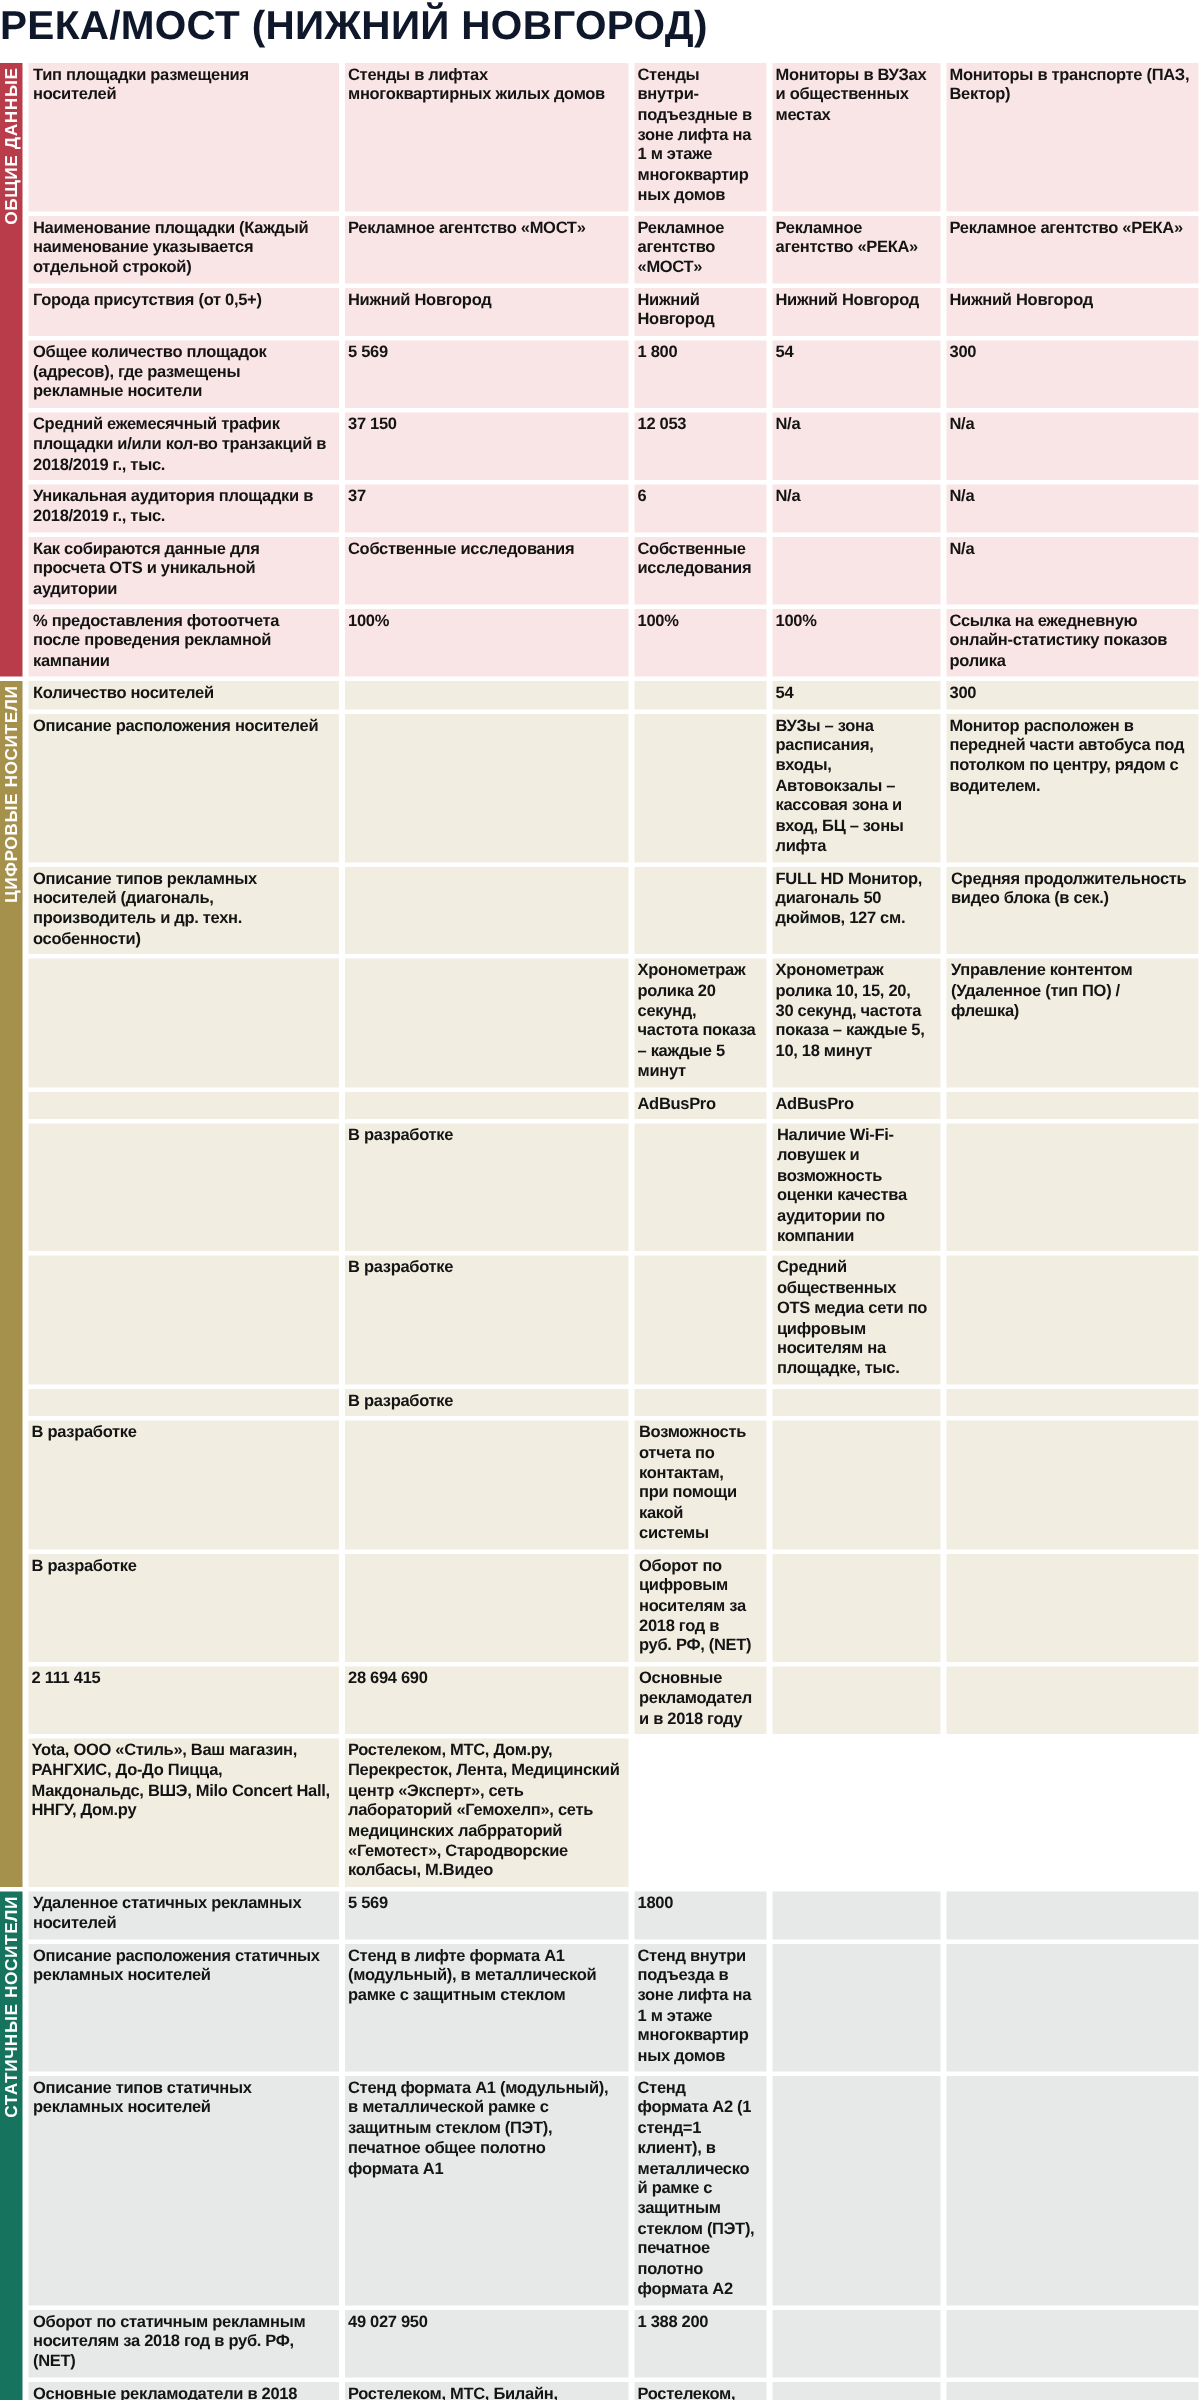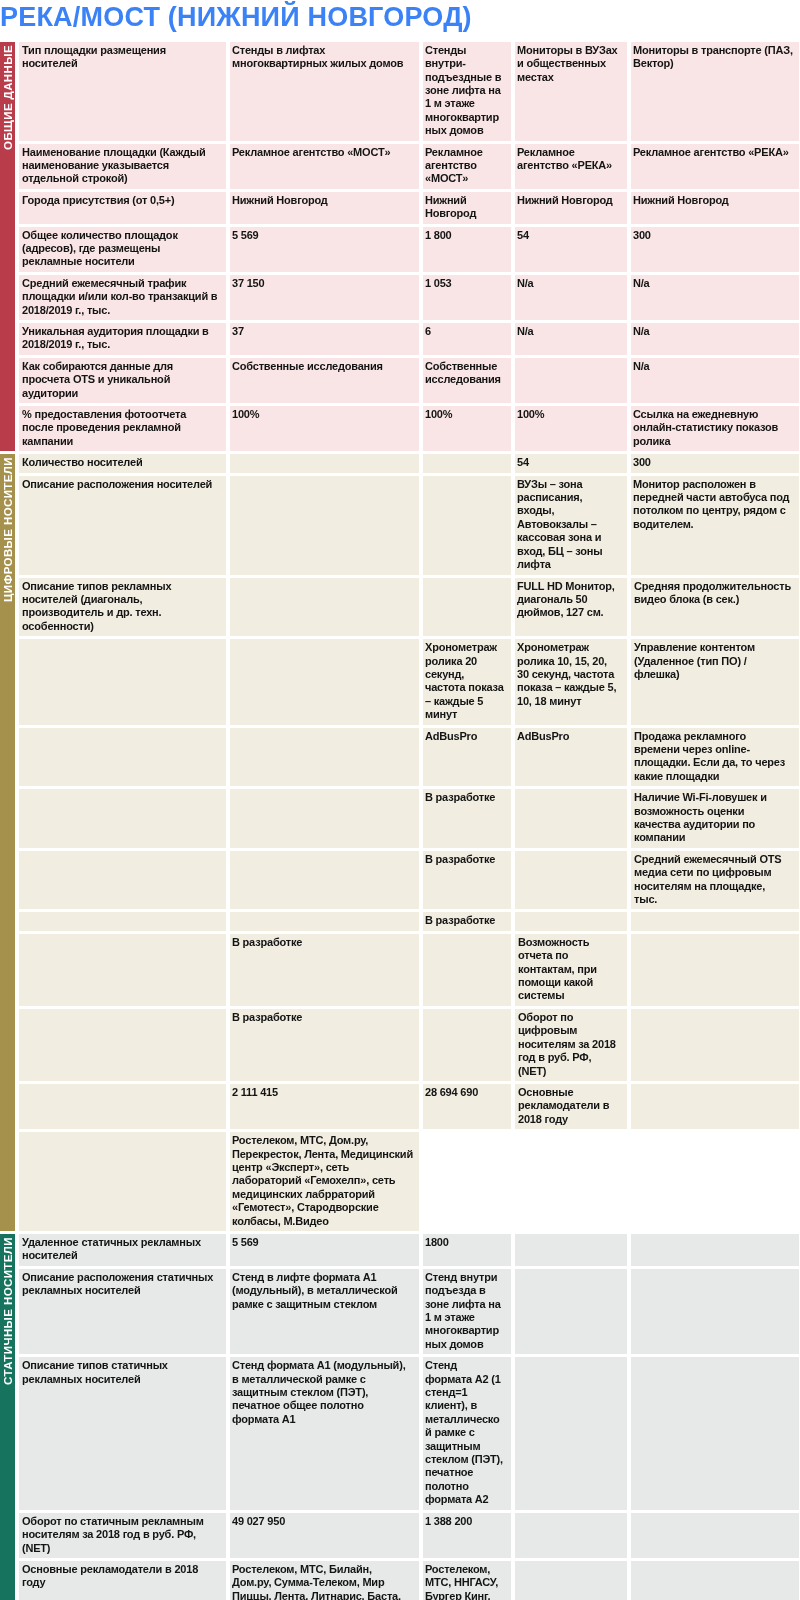--- a/index.html
+++ b/index.html
@@ -2,21 +2,21 @@
 <html lang="ru"><head>
 <meta charset="utf-8">
 <style>
   html,body{margin:0;padding:0;}
   body{
     width:800px;height:1600px;overflow:hidden;background:#ffffff;
     font-family:"Liberation Sans",sans-serif;color:#141414;
   }
   .page-title{
     font-size:27px;font-weight:800;letter-spacing:0.2px;line-height:1.1;
-    margin:3px 0 9px 0;color:#3b82f6;text-transform:uppercase;
+    margin:3px 0 9px 0;color:#0f172a;text-transform:uppercase;
     font-family:"Liberation Sans",sans-serif;
   }
   #table-root{width:800px;}
   .section{
     display:grid;
     grid-template-columns:15px 207px 189px 88px 112px 168px;
     column-gap:4px;row-gap:3px;
     margin-bottom:3px;
   }
   .sidebar{
@@ -62,21 +62,21 @@
       <div class="cell">Нижний Новгород</div>
       <div class="cell">Нижний Новгород</div>
       <div class="cell">Нижний Новгород</div>
       <div class="cell label">Общее количество площадок (адресов), где размещены рекламные носители</div>
       <div class="cell">5 569</div>
       <div class="cell">1 800</div>
       <div class="cell">54</div>
       <div class="cell">300</div>
       <div class="cell label">Средний ежемесячный трафик площадки и/или кол-во транзакций в 2018/2019 г., тыс.</div>
       <div class="cell">37 150</div>
-      <div class="cell">1 053</div>
+      <div class="cell">12 053</div>
       <div class="cell">N/a</div>
       <div class="cell">N/a</div>
       <div class="cell label">Уникальная аудитория площадки в 2018/2019 г., тыс.</div>
       <div class="cell">37</div>
       <div class="cell">6</div>
       <div class="cell">N/a</div>
       <div class="cell">N/a</div>
       <div class="cell label">Как собираются данные для просчета OTS и уникальной аудитории</div>
       <div class="cell">Собственные исследования</div>
       <div class="cell">Собственные исследования</div>
@@ -109,31 +109,30 @@
       <div class="cell label">Средняя продолжительность видео блока (в сек.)</div>
       <div class="cell"></div>
       <div class="cell"></div>
       <div class="cell">Хронометраж ролика 20 секунд, частота показа – каждые 5 минут</div>
       <div class="cell">Хронометраж ролика 10, 15, 20, 30 секунд, частота показа – каждые 5, 10, 18 минут</div>
       <div class="cell label">Управление контентом (Удаленное (тип ПО) / флешка)</div>
       <div class="cell"></div>
       <div class="cell"></div>
       <div class="cell">AdBusPro</div>
       <div class="cell">AdBusPro</div>
-      <div class="cell label">Продажа рекламного времени через online-площадки. Если да, то через какие площадки</div>
       <div class="cell"></div>
       <div class="cell"></div>
       <div class="cell">В разработке</div>
       <div class="cell"></div>
       <div class="cell label">Наличие Wi-Fi-ловушек и возможность оценки качества аудитории по компании</div>
       <div class="cell"></div>
       <div class="cell"></div>
       <div class="cell">В разработке</div>
       <div class="cell"></div>
-      <div class="cell label">Средний ежемесячный OTS медиа сети по цифровым носителям на площадке, тыс.</div>
+      <div class="cell label">Средний общественных OTS медиа сети по цифровым носителям на площадке, тыс.</div>
       <div class="cell"></div>
       <div class="cell"></div>
       <div class="cell">В разработке</div>
       <div class="cell"></div>
       <div class="cell"></div>
       <div class="cell"></div>
       <div class="cell">В разработке</div>
       <div class="cell"></div>
       <div class="cell label">Возможность отчета по контактам, при помощи какой системы</div>
       <div class="cell"></div>
@@ -141,20 +140,21 @@
       <div class="cell">В разработке</div>
       <div class="cell"></div>
       <div class="cell label">Оборот по цифровым носителям за 2018 год в руб. РФ, (NET)</div>
       <div class="cell"></div>
       <div class="cell"></div>
       <div class="cell">2 111 415</div>
       <div class="cell">28 694 690</div>
       <div class="cell label">Основные рекламодатели в 2018 году</div>
       <div class="cell"></div>
       <div class="cell"></div>
+      <div class="cell">Yota, ООО «Стиль», Ваш магазин, РАНГХИС, До-До Пицца, Макдональдс, ВШЭ, Milo Concert Hall, ННГУ, Дом.ру</div>
       <div class="cell">Ростелеком, МТС, Дом.ру, Перекресток, Лента, Медицинский центр «Эксперт», сеть лабораторий «Гемохелп», сеть медицинских лабрраторий «Гемотест», Стародворские колбасы, М.Видео</div>
     </div>
     <div class="section" style="--accent: #15735e; --bg: #e6e9e8;">
       <div class="sidebar" style="grid-row: 1 / span 5;">
         <span class="sidebar-text">СТАТИЧНЫЕ НОСИТЕЛИ</span>
       </div>
       <div class="cell label">Удаленное статичных рекламных носителей</div>
       <div class="cell">5 569</div>
       <div class="cell">1800</div>
       <div class="cell"></div>

